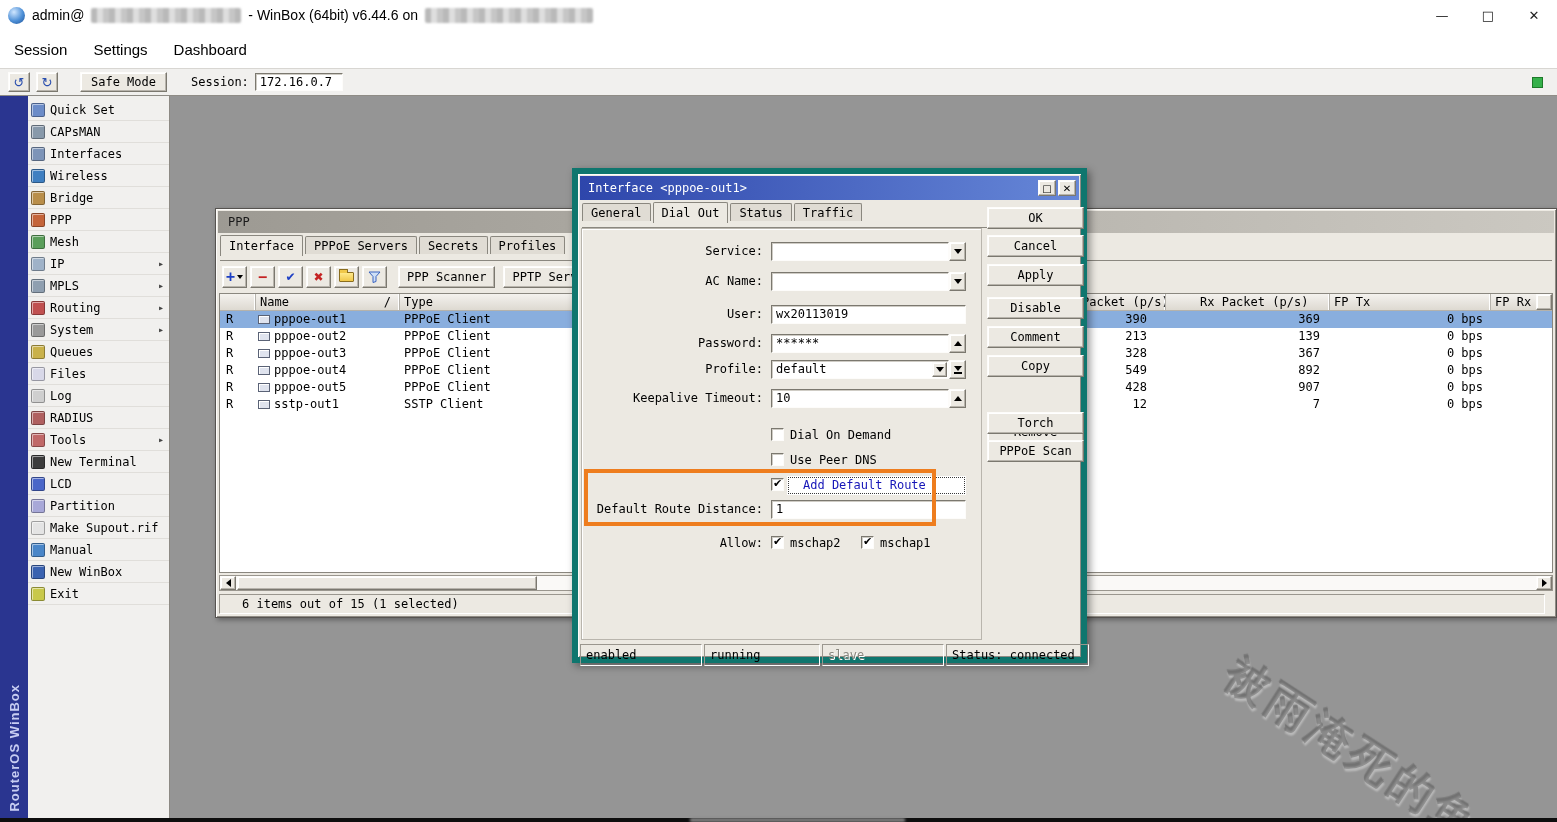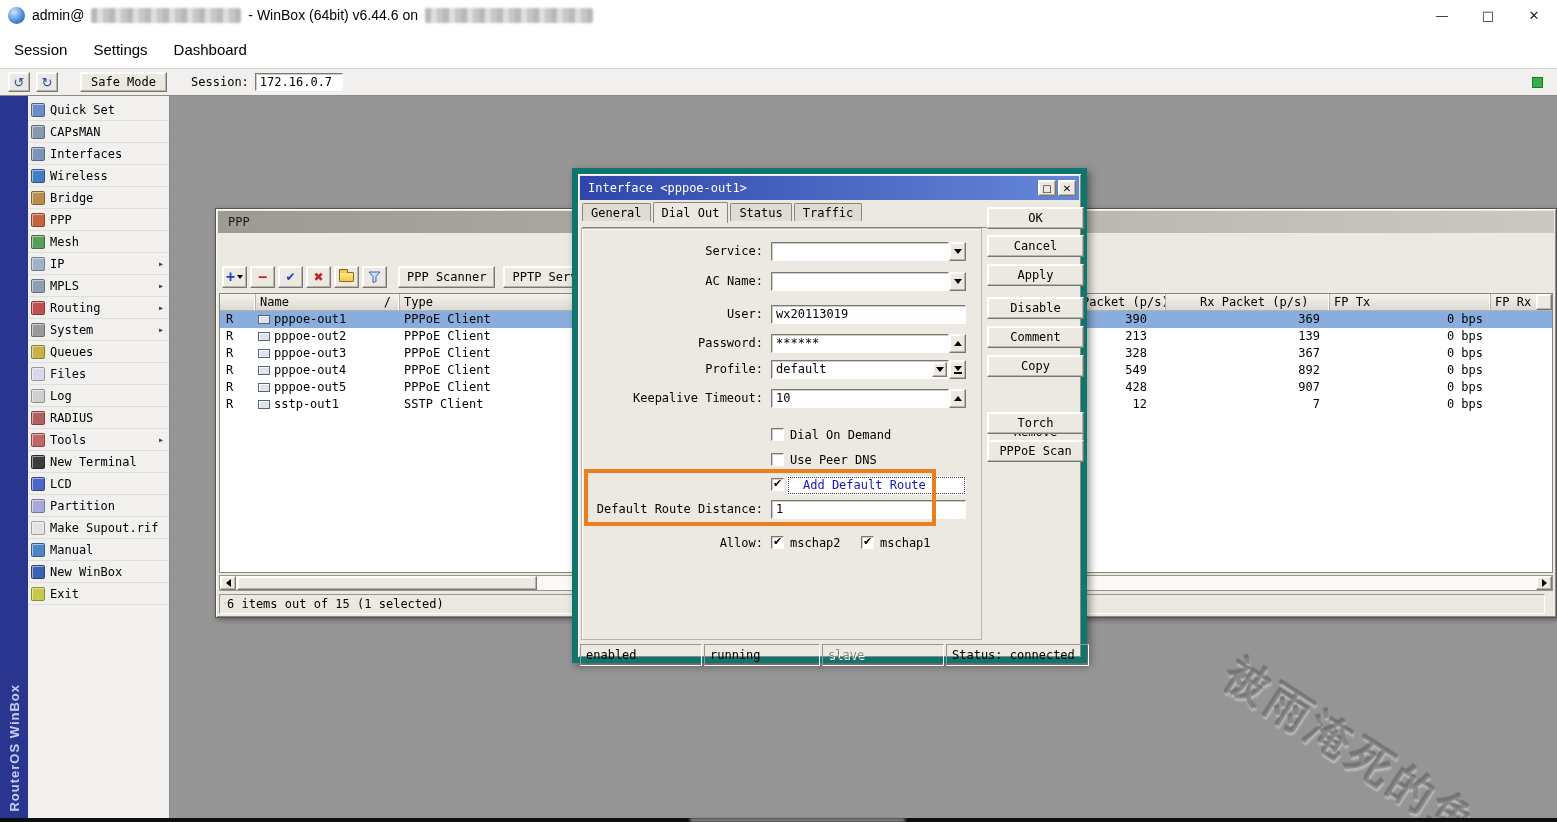--- a/index.html
+++ b/index.html
@@ -80,21 +80,21 @@
   .c-fprx{flex:1 1 auto;text-align:right;padding-right:10px}
   .thead .c-rx{padding-left:34px;text-align:left}
   .thead .c-pkt,.thead .c-fptx,.thead .c-fprx{text-align:left}
   .c-name .sort{margin-left:auto;padding-right:8px}
   .if-icon{display:inline-block;width:12px;height:9px;background:#dfe3ee;border:1px solid #5a6276;box-shadow:inset 1px 1px 0 #fff;margin:0 4px 0 2px;flex:0 0 auto}
   .hdr-btn{position:absolute;right:0;top:0;width:16px;height:16px}
   .hscroll{position:absolute;left:3px;right:3px;bottom:26px;height:16px;background:#faf9f7;border:1px solid #9a968e;display:flex}
   .sarrow{width:16px;height:14px;display:flex;align-items:center;justify-content:center;flex:0 0 auto}
   .sarrow.right{margin-left:auto}
   .sthumb{width:300px;height:14px;margin-left:1px}
-  .ppp-status{position:absolute;left:3px;right:11px;bottom:3px;height:20px;border:1px solid;border-color:#9a968e #fff #fff #9a968e;line-height:18px;padding-left:7px;white-space:nowrap}
+  .ppp-status{position:absolute;left:3px;right:11px;bottom:3px;height:20px;border:1px solid;border-color:#9a968e #fff #fff #9a968e;line-height:18px;padding-left:22px;white-space:nowrap}
 
   
   .tri-down{display:inline-block;width:0;height:0;border-left:4px solid transparent;border-right:4px solid transparent;border-top:5px solid #000}
   .tri-down.small{border-left-width:3px;border-right-width:3px;border-top-width:4px;margin-left:2px}
   .tri-up{display:inline-block;width:0;height:0;border-left:4px solid transparent;border-right:4px solid transparent;border-bottom:5px solid #000}
   .tri-left{display:inline-block;width:0;height:0;border-top:4px solid transparent;border-bottom:4px solid transparent;border-right:5px solid #000}
   .tri-right{display:inline-block;width:0;height:0;border-top:4px solid transparent;border-bottom:4px solid transparent;border-left:5px solid #000}
   .ubar{display:block;width:8px;height:2px;background:#000;margin:1px auto 0}
 
   
@@ -265,20 +265,26 @@
           <span class="sb-label">Exit</span>
         </div>
       </div>
 
     <div class="canvas">
 
       <div class="ppp-win">
         <div class="ppp-title">
           <span>PPP</span>
         </div>
+        <div class="tabstrip ppp-tabs">
+            <span class="tab active">Interface</span>
+            <span class="tab">PPPoE Servers</span>
+            <span class="tab">Secrets</span>
+            <span class="tab">Profiles</span>
+          </div>
         <div class="ppp-toolbar">
           <span class="tbtn raised">
               <span class="plus">+</span>
               <i class="tri-down small"></i>
             </span>
           <span class="tbtn raised">
               <span class="minus">−</span>
             </span>
           <span class="tbtn raised">
               <span class="chk-ic">✔</span>

